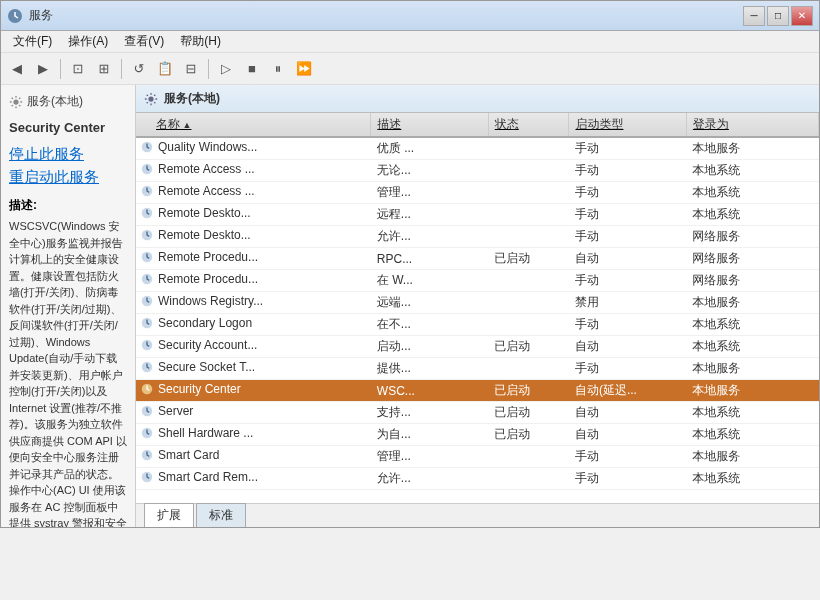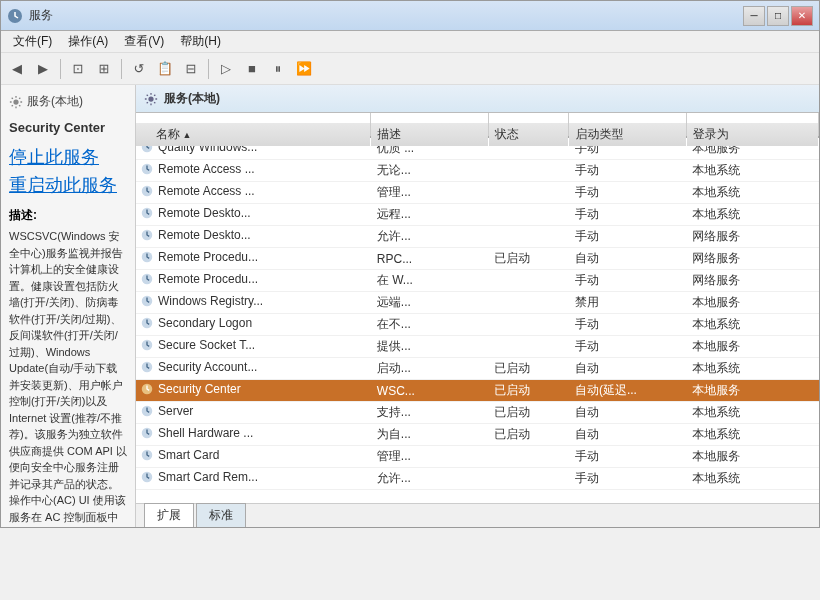--- a/index.html
+++ b/index.html
@@ -153,21 +153,21 @@
       color: #333;
       margin-bottom: 10px;
     }
 
     .panel-link {
       display: block;
       color: #0066cc;
       text-decoration: underline;
       cursor: pointer;
       margin-bottom: 4px;
-      font-size: 18px;
+      font-size: 15px;
     }
 
     .panel-description-label {
       margin-top: 10px;
       font-weight: bold;
       font-size: 12px;
       margin-bottom: 4px;
     }
 
     .panel-description-text {
@@ -211,22 +211,23 @@
 
     table {
       width: 100%;
       border-collapse: collapse;
       table-layout: fixed;
     }
 
     thead {
       background: linear-gradient(to bottom, #e8e8e8, #d8d8d8);
       position: sticky;
-      top: 10px;
+      top: 0;
       z-index: 10;
+      text-decoration: underline;
     }
 
     thead th {
       text-align: left;
       padding: 3px 6px;
       border-right: 1px solid #ccc;
       border-bottom: 2px solid #aaa;
       font-size: 12px;
       font-weight: normal;
       color: #333;
@@ -525,39 +526,39 @@
                 <td></td>
                 <td>手动</td>
                 <td>本地系统</td>
               </tr>
               <tr>
                 <td class="col-name"><span class="service-row-icon">
                     <svg width="14" height="14" viewBox="0 0 16 16" class="svc-icon">
                       <circle cx="8" cy="8" r="6" fill="#c8d8e8"></circle>
                       <path d="M8 4v4l2.5 1.5" stroke="#446688" stroke-width="1.5" fill="none"></path>
                     </svg>
-                    <span>Secure Socket T...</span>
-                  </span></td>
-                <td>提供...</td>
-                <td></td>
-                <td>手动</td>
-                <td>本地服务</td>
-              </tr>
-              <tr>
-                <td class="col-name"><span class="service-row-icon">
-                    <svg width="14" height="14" viewBox="0 0 16 16" class="svc-icon">
-                      <circle cx="8" cy="8" r="6" fill="#c8d8e8"></circle>
-                      <path d="M8 4v4l2.5 1.5" stroke="#446688" stroke-width="1.5" fill="none"></path>
-                    </svg>
                     <span>Security Account...</span>
                   </span></td>
                 <td>启动...</td>
                 <td>已启动</td>
                 <td>自动</td>
                 <td>本地系统</td>
+              </tr>
+              <tr>
+                <td class="col-name"><span class="service-row-icon">
+                    <svg width="14" height="14" viewBox="0 0 16 16" class="svc-icon">
+                      <circle cx="8" cy="8" r="6" fill="#c8d8e8"></circle>
+                      <path d="M8 4v4l2.5 1.5" stroke="#446688" stroke-width="1.5" fill="none"></path>
+                    </svg>
+                    <span>Secure Socket T...</span>
+                  </span></td>
+                <td>提供...</td>
+                <td></td>
+                <td>手动</td>
+                <td>本地服务</td>
               </tr>
               <tr class="selected" style="background: rgb(200, 112, 40);">
                 <td class="col-name"><span class="service-row-icon">
                     <svg width="14" height="14" viewBox="0 0 16 16" class="svc-icon">
                       <circle cx="8" cy="8" r="6" fill="#e8c080"></circle>
                       <path d="M8 4v4l2.5 1.5" stroke="white" stroke-width="1.5" fill="none"></path>
                     </svg>
                     <span>Security Center</span>
                   </span></td>
                 <td style="color: white;">WSC...</td>

